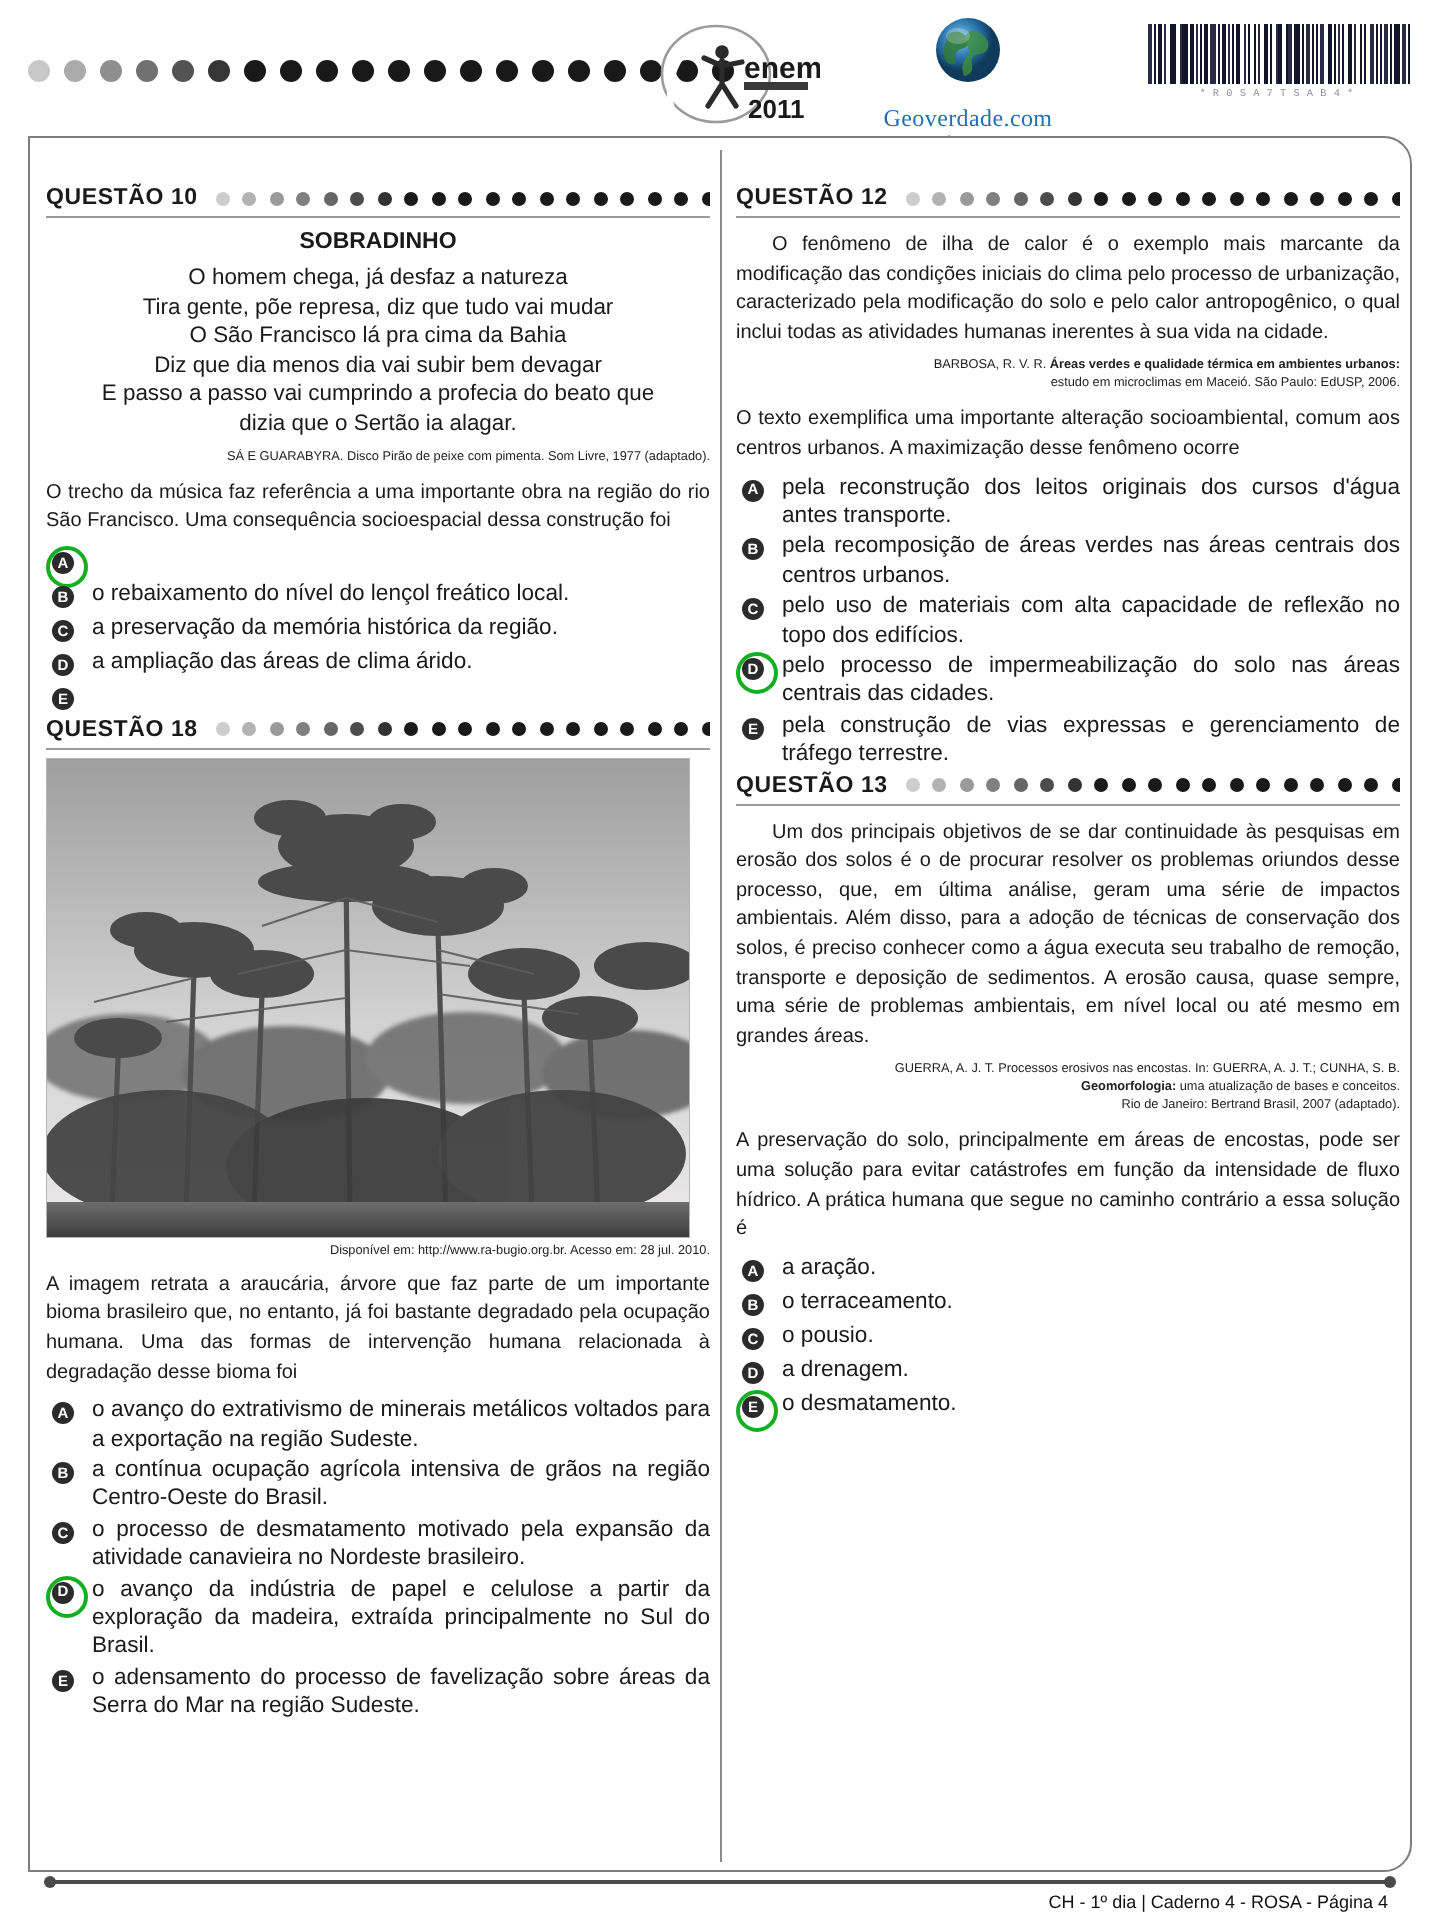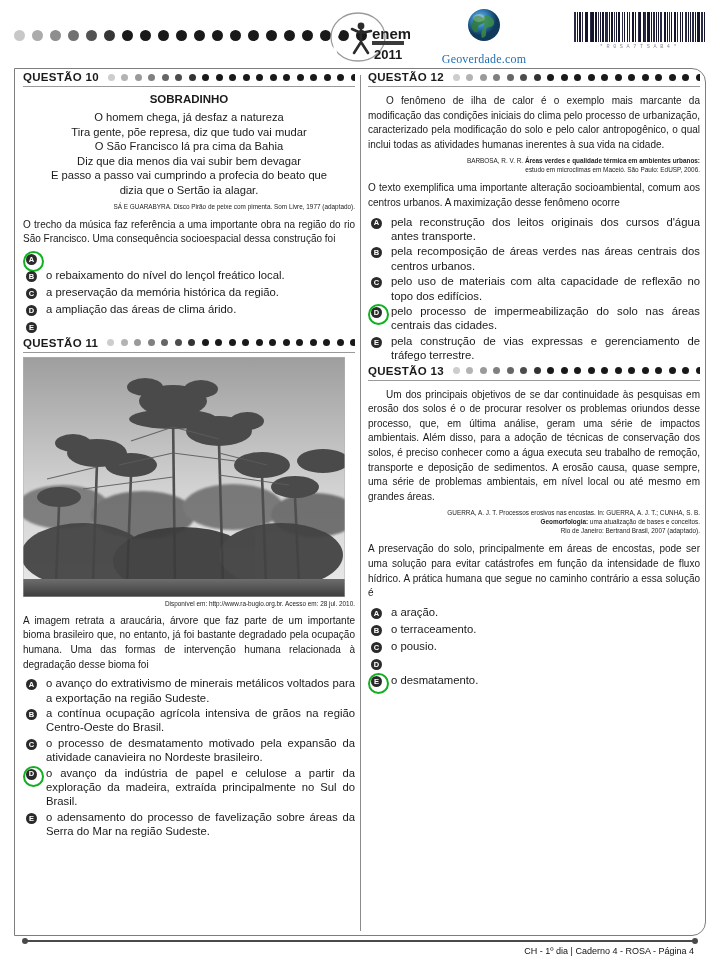--- a/index.html
+++ b/index.html
@@ -58,21 +58,21 @@
     width: 692px; height: 868px;
     border: 1px solid #7d7d7d;
     border-radius: 0 14px 14px 0;
     background: #fff;
   }
   .frame::after {
     content:""; position:absolute; left: 345px; top: 6px;
     width: 1px; height: 856px; background: #8a8a8a;
   }
   .col {
-    position: absolute; top: 0; width: 332px; height: 856px;
+    position: absolute; top: 22px; width: 332px; height: 856px;
     overflow: hidden;
   }
   .col-left { left: 8px; }
   .col-right { left: 353px; }
 
   
   .qhead {
     display: flex; align-items: center; gap: 9px;
     margin-top: 2px; margin-bottom: 3px;
   }
@@ -349,21 +349,21 @@
             <div class="alt">
               <span class="alt-mark">
                 <span class="alt-bullet">E</span>
               </span>
             </div>
           </div>
       </div>
 
       <div>
         <div class="qhead">
-          <span class="qlabel">QUESTÃO 11</span>
+          <span class="qlabel">QUESTÃO 18</span>
           <span class="qdots">
               <i style="background: rgb(205, 205, 205);"></i>
               <i style="background: rgb(179, 179, 179);"></i>
               <i style="background: rgb(154, 154, 154);"></i>
               <i style="background: rgb(128, 128, 128);"></i>
               <i style="background: rgb(102, 102, 102);"></i>
               <i style="background: rgb(76, 76, 76);"></i>
               <i style="background: rgb(51, 51, 51);"></i>
               <i style="background: rgb(25, 25, 25);"></i>
               <i style="background: rgb(25, 25, 25);"></i>
@@ -611,20 +611,21 @@
             <div class="alt">
               <span class="alt-mark">
                 <span class="alt-bullet">C</span>
               </span>
               <span class="alt-text nojust">o pousio.</span>
             </div>
             <div class="alt">
               <span class="alt-mark">
                 <span class="alt-bullet">D</span>
               </span>
+              <span class="alt-text nojust">a drenagem.</span>
             </div>
             <div class="alt">
               <span class="alt-mark marked">
                 <span class="alt-bullet">E</span>
               </span>
               <span class="alt-text nojust">o desmatamento.</span>
             </div>
           </div>
       </div>
     </div>

